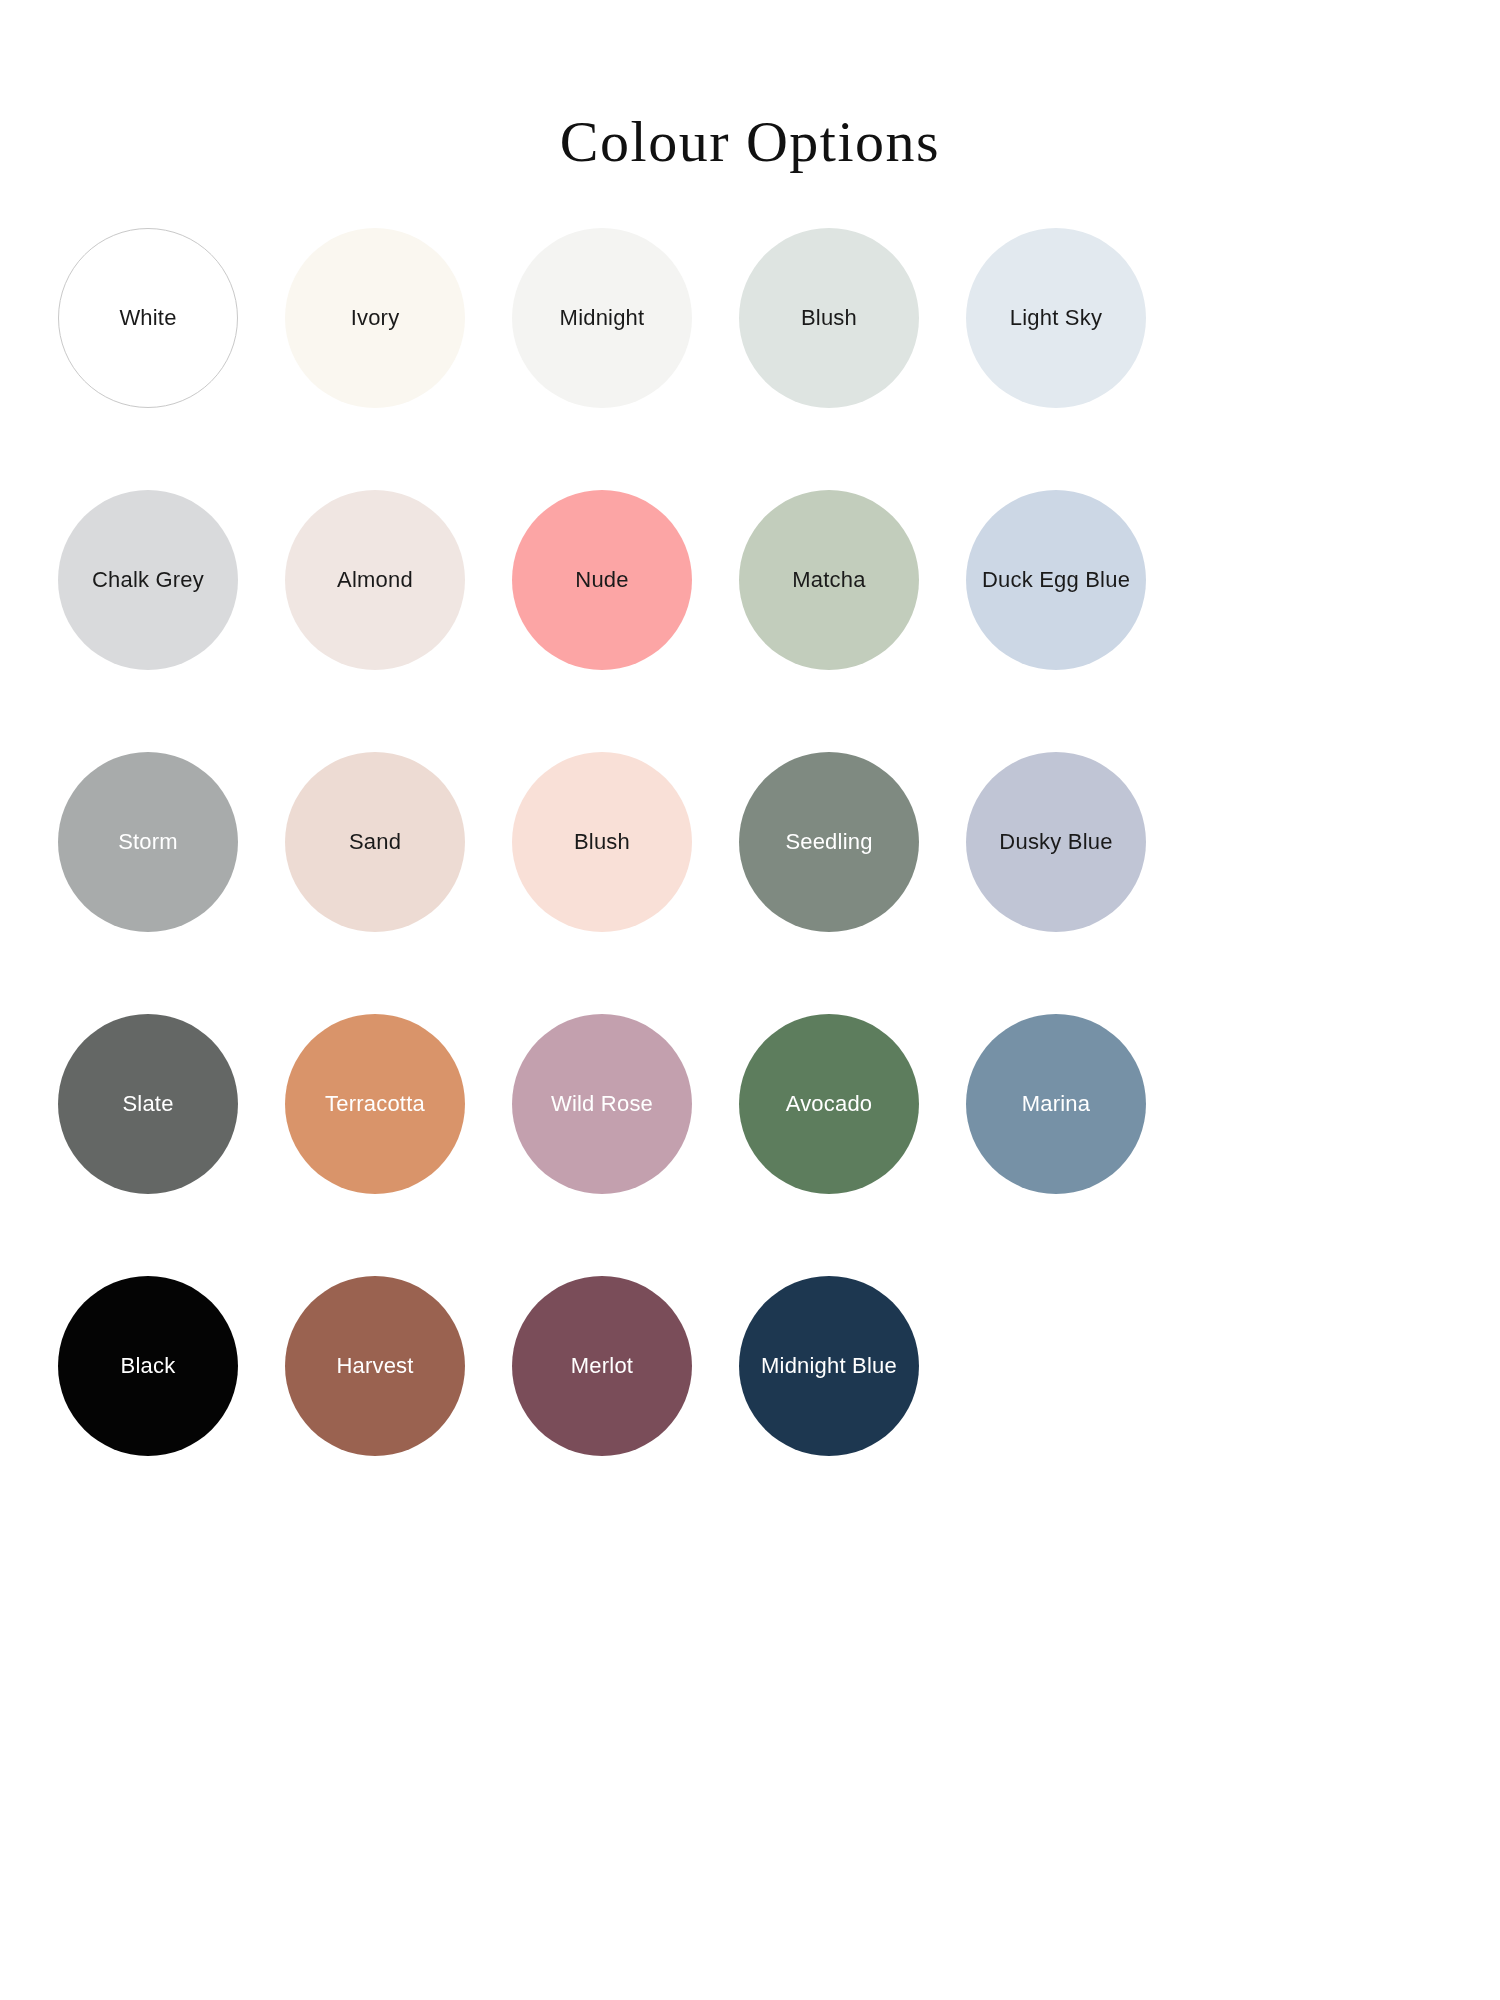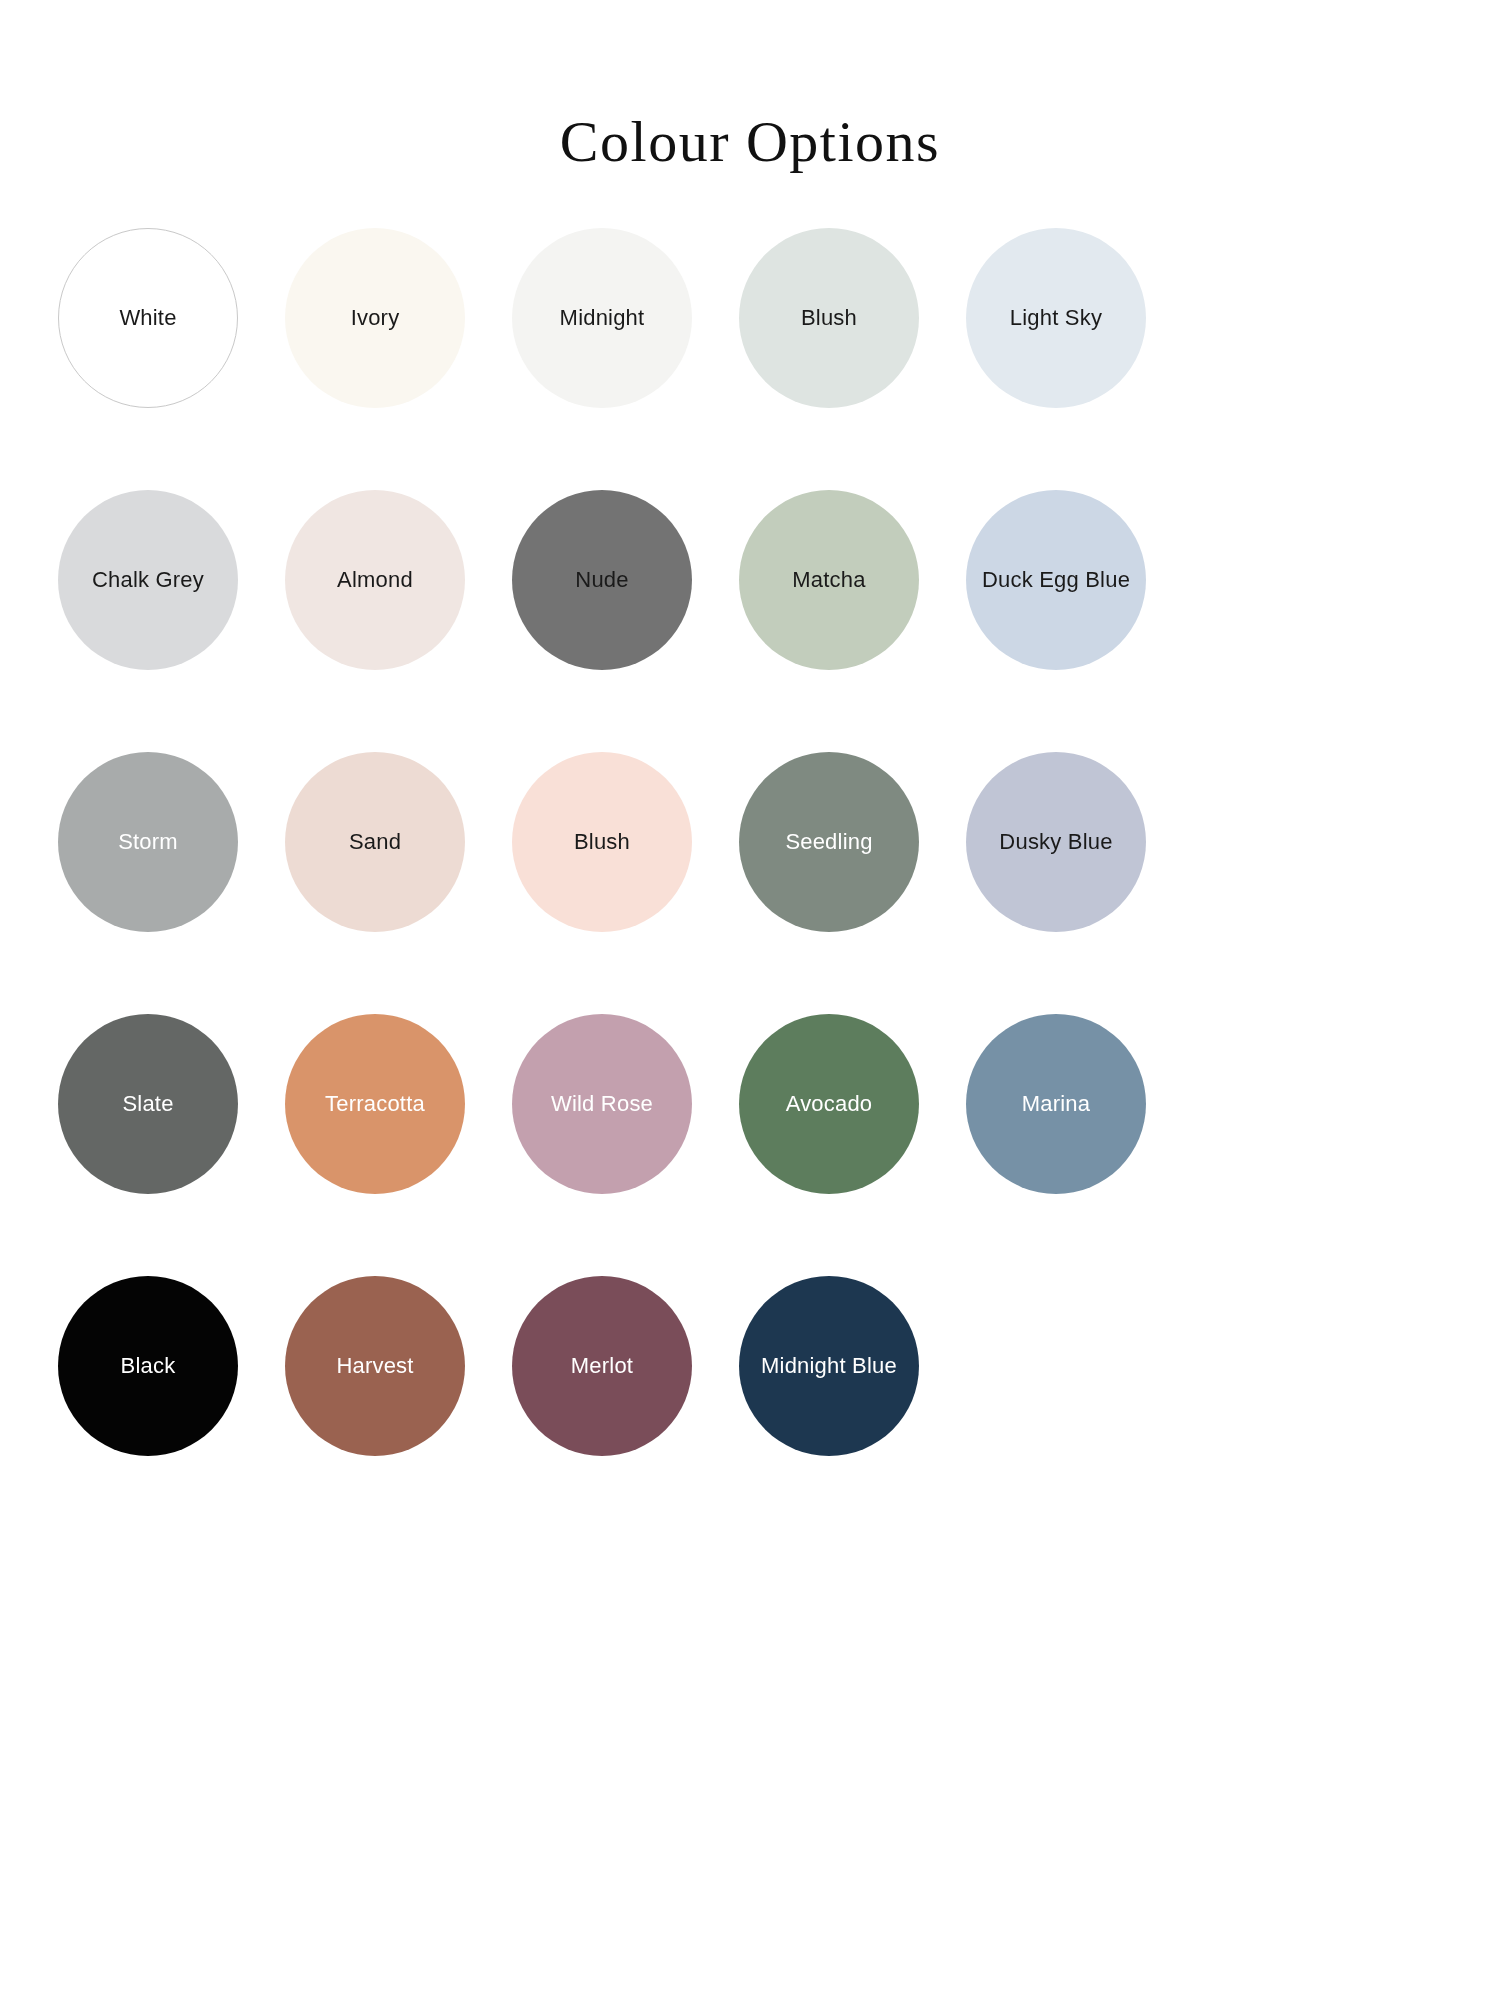--- a/index.html
+++ b/index.html
@@ -89,21 +89,21 @@
       </div>
       <div class="swatch" style="background: rgb(226, 233, 239);">
         <span class="swatch-label" style="color: rgb(26, 26, 26);">Light Sky</span>
       </div>
       <div class="swatch" style="background: rgb(217, 218, 220);">
         <span class="swatch-label" style="color: rgb(26, 26, 26);">Chalk Grey</span>
       </div>
       <div class="swatch" style="background: rgb(240, 230, 226);">
         <span class="swatch-label" style="color: rgb(26, 26, 26);">Almond</span>
       </div>
-      <div class="swatch" style="background: #737373; align-items: center;">
+      <div class="swatch" style="background: #fca5a5; align-items: center;">
         <span class="swatch-label" style="color: rgb(26, 26, 26);">Nude</span>
       </div>
       <div class="swatch" style="background: rgb(194, 205, 188);">
         <span class="swatch-label" style="color: rgb(26, 26, 26);">Matcha</span>
       </div>
       <div class="swatch" style="background: rgb(204, 215, 229);">
         <span class="swatch-label" style="color: rgb(26, 26, 26);">Duck Egg Blue</span>
       </div>
       <div class="swatch" style="background: rgb(168, 171, 171); justify-content: center;">
         <span class="swatch-label" style="color: rgb(255, 255, 255);">Storm</span>

